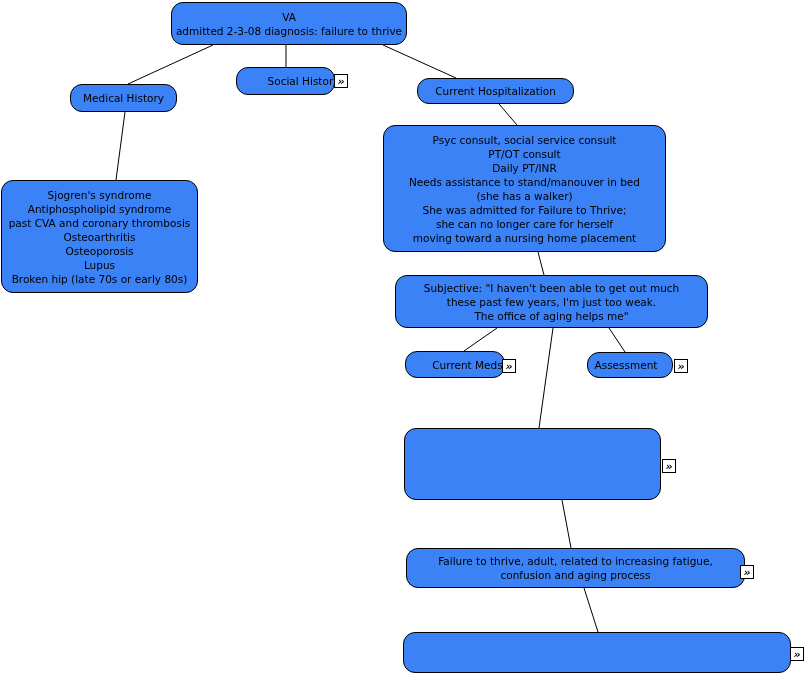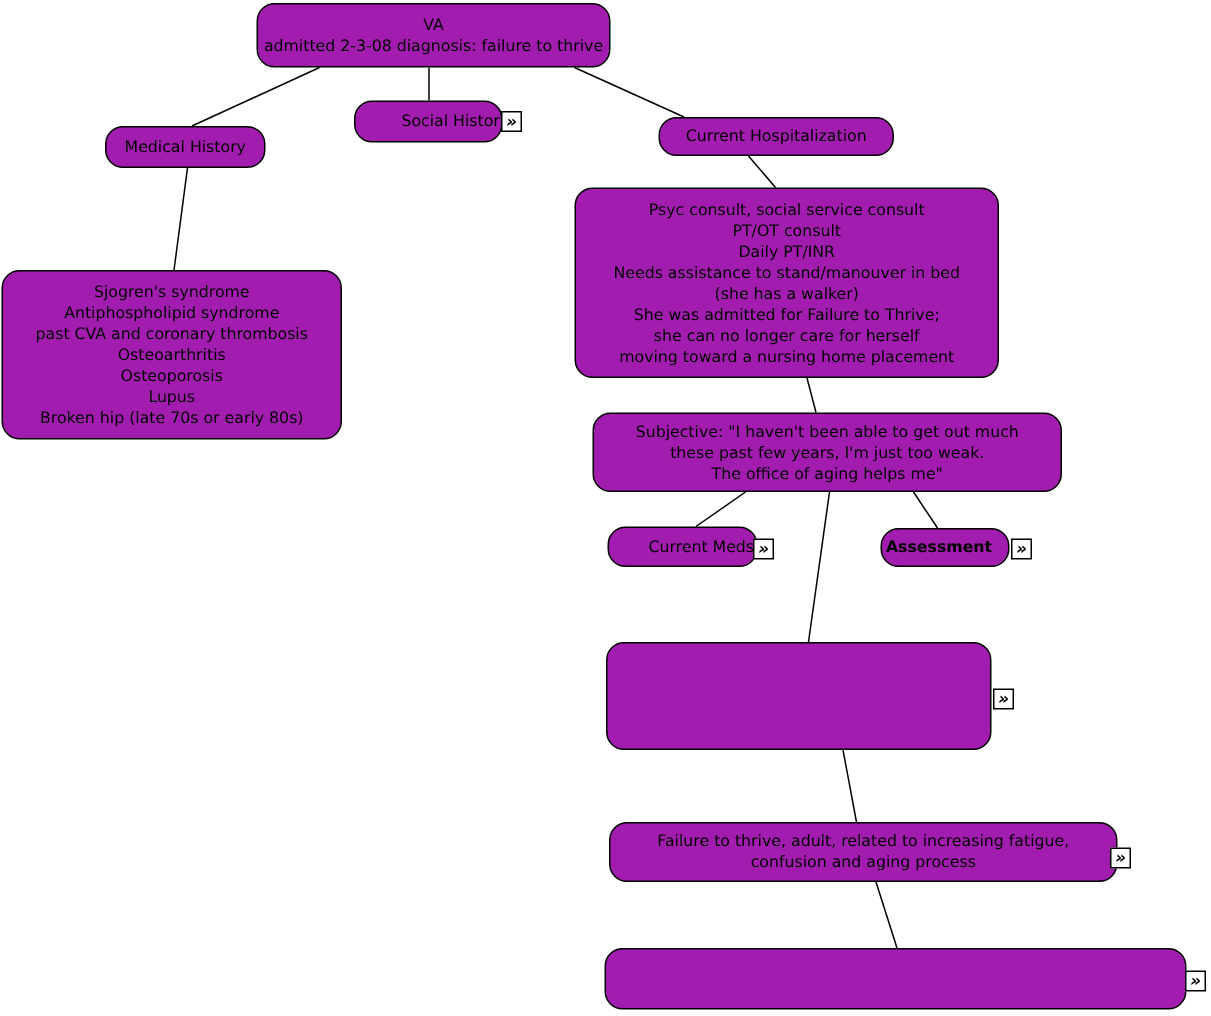--- a/index.html
+++ b/index.html
@@ -18,21 +18,21 @@
     position: absolute;
     left: 0; top: 0;
     width: 807px; height: 677px;
   }
   svg.edges line {
     stroke: #000000;
     stroke-width: 1;
   }
   .node {
     position: absolute;
-    background: #a21caf;
+    background: #3b82f6;
     border: 1px solid #000000;
     border-radius: 12px;
     display: flex;
     align-items: center;
     justify-content: center;
   }
   .node-text {
     white-space: pre;
     text-align: center;
     font-size: 10.5px;
@@ -88,25 +88,25 @@
     <div class="node-text">Medical History</div>
   </div>
 
   <div class="node" style="left:236px; top:67px; width:99px; height:28px;padding-left:46px;">
     <div class="node-text" style="padding-right:10px;">Social History</div>
     <div class="expand-icon" style="left:97px; top:6px;">
       <span>»</span>
     </div>
   </div>
 
-  <div class="node" style="left:439px; top:78px; width:157px; height:26px;">
+  <div class="node" style="left:417px; top:78px; width:157px; height:26px;">
     <div class="node-text">Current Hospitalization</div>
   </div>
 
-  <div class="node" style="left:1px; top:180px; width:227px; height:113px;">
+  <div class="node" style="left:1px; top:180px; width:197px; height:113px;">
     <div class="node-text">Sjogren's syndrome
 Antiphospholipid syndrome
 past CVA and coronary thrombosis
 Osteoarthritis
 Osteoporosis
 Lupus
 Broken hip (late 70s or early 80s)</div>
   </div>
 
   <div class="node" style="left:383px; top:125px; width:283px; height:127px;">
@@ -127,21 +127,21 @@
   </div>
 
   <div class="node" style="left:405px; top:351px; width:100px; height:27px;">
     <div class="node-text" style="padding-right:10px;margin-left:35px;">Current Meds</div>
     <div class="expand-icon" style="left:96px; top:7px;">
       <span>»</span>
     </div>
   </div>
 
   <div class="node" style="left:587px; top:352px; width:86px; height:26px;">
-    <div class="node-text" style="padding-right:8px;font-weight:bold;">Assessment</div>
+    <div class="node-text" style="padding-right:8px;">Assessment</div>
     <div class="expand-icon" style="left:86px; top:6px;">
       <span>»</span>
     </div>
   </div>
 
   <div class="node" style="left:404px; top:428px; width:257px; height:72px;">
     <div class="expand-icon" style="left:257px; top:30px;">
       <span>»</span>
     </div>
   </div>

